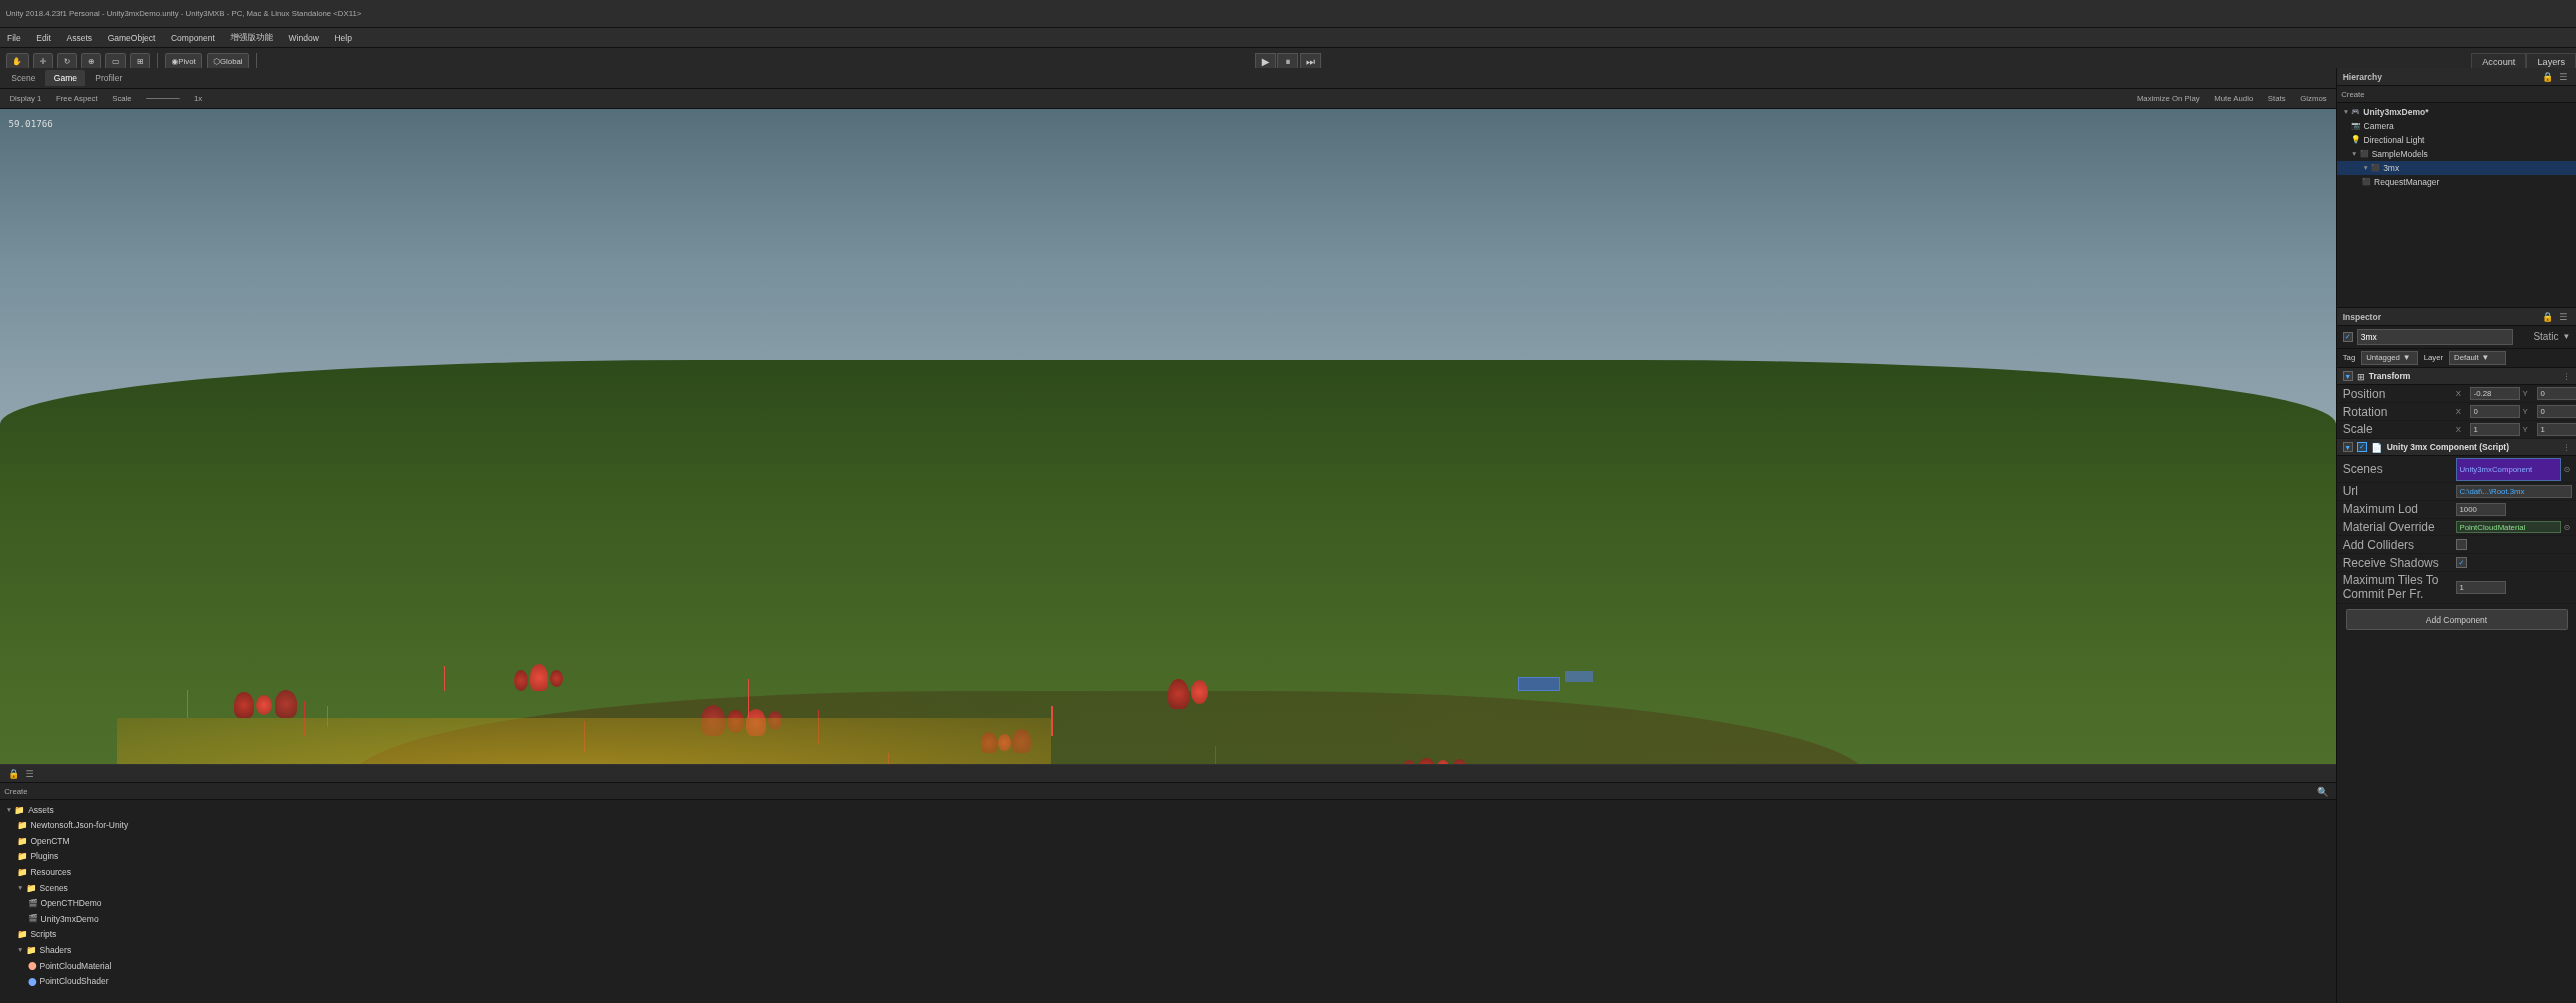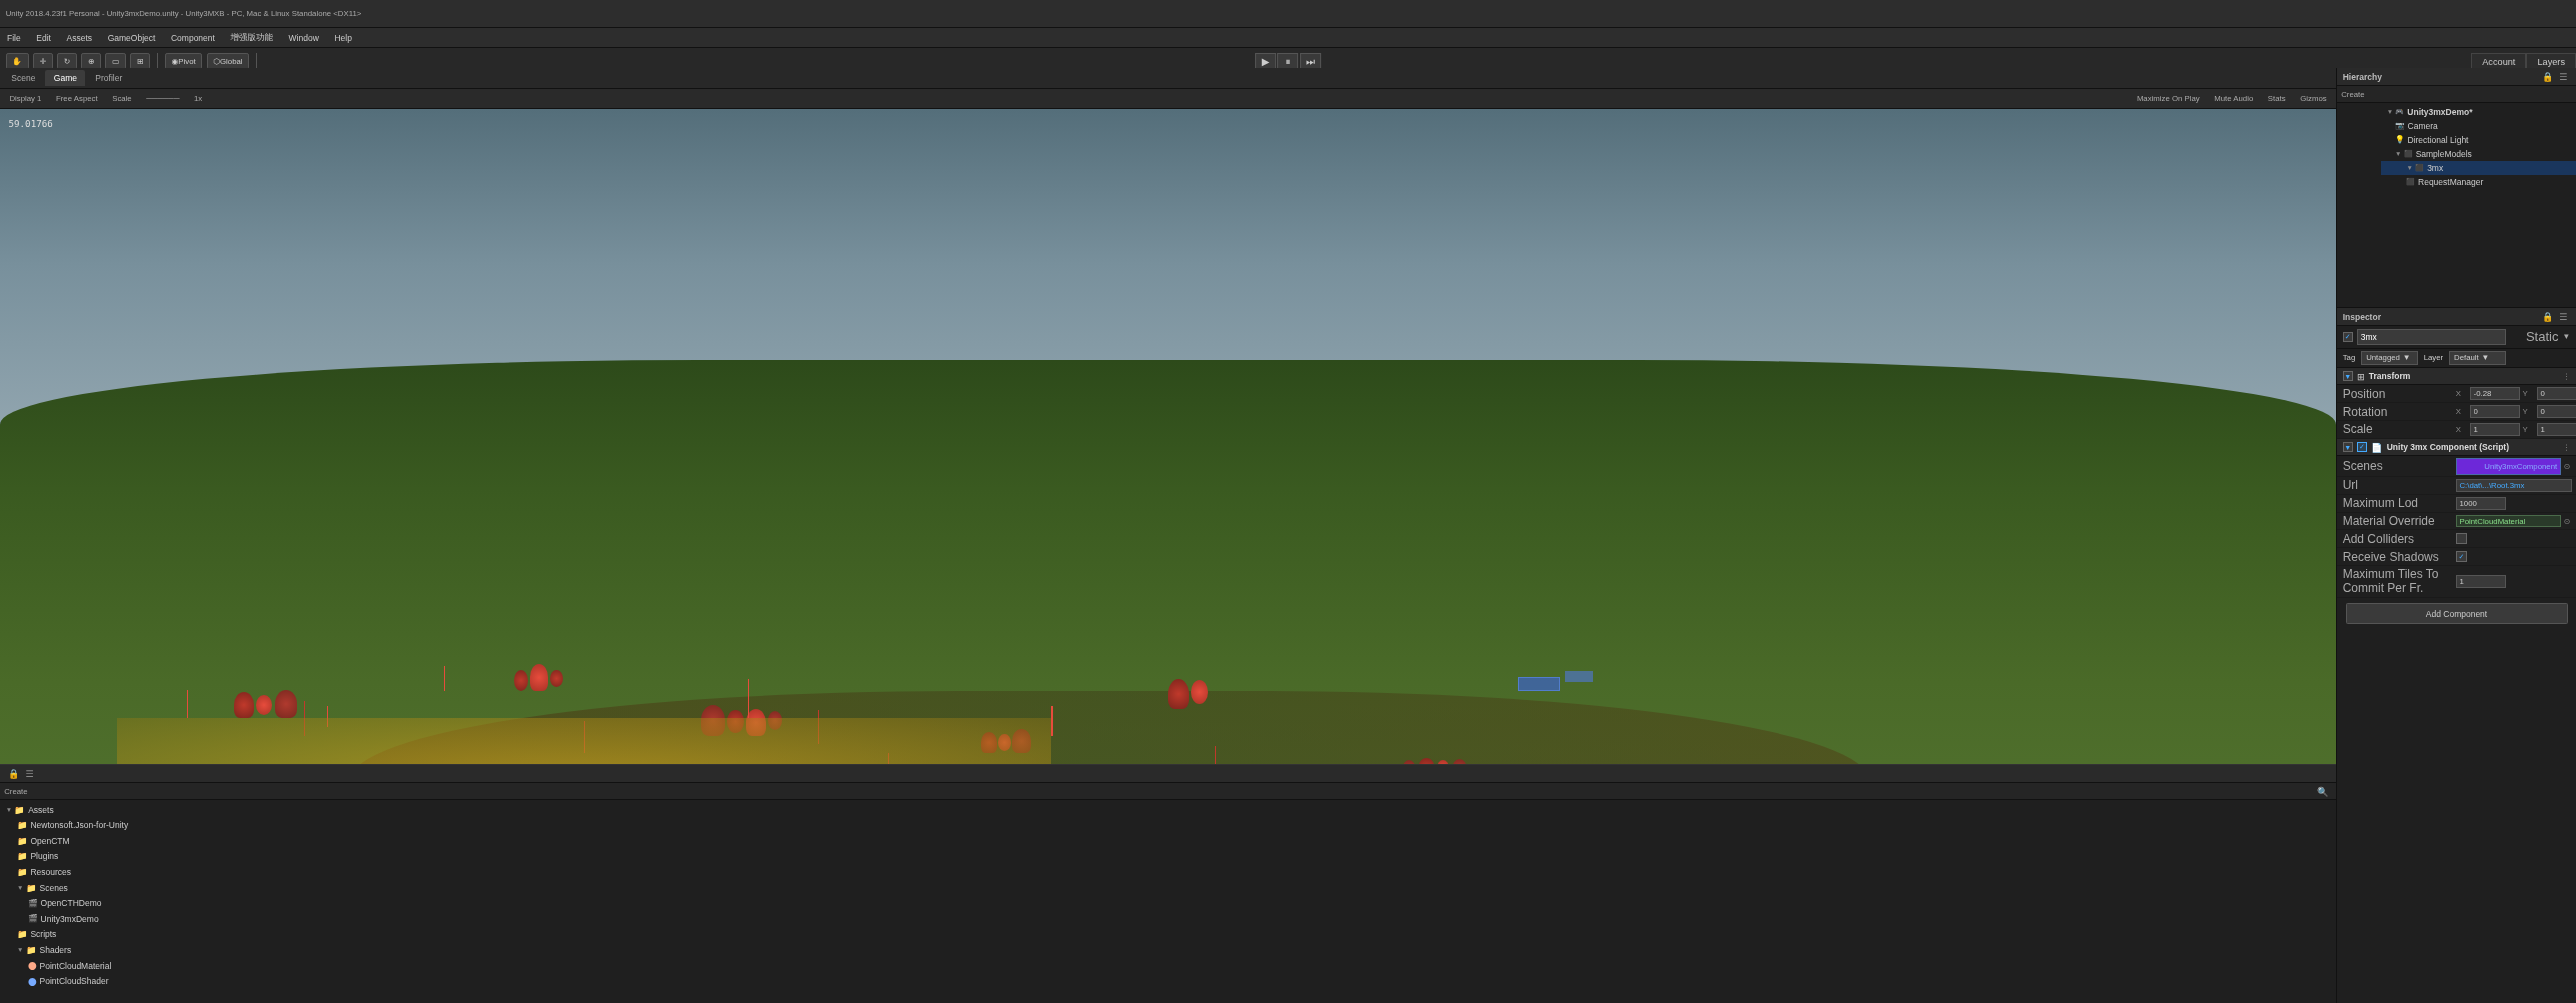--- a/index.html
+++ b/index.html
@@ -208,21 +208,20 @@
 
     .hierarchy-item {
       padding: 1.4px 5.7px;
       cursor: pointer;
       font-size: 8.5px;
       color: #ccc;
       display: flex;
       align-items: center;
       gap: 2.8px;
       height: 14px;
-      margin-left: 44px;
     }
     .hierarchy-item.selected { background: #1a365d; }
     .hierarchy-item.root { font-weight: bold; }
     .indent-1 { padding-left: 14px; }
     .indent-2 { padding-left: 25.5px; }
     .tree-arrow { font-size: 6.4px; color: #888; }
     .gameobj-icon { font-size: 7px; }
 
     
     #inspector-panel {
@@ -392,30 +391,29 @@
       border: 0.7px solid #4a6a4a;
       color: #8d8;
       padding: 0.7px 2.8px;
       font-size: 7.8px;
       flex: 1;
       display: flex;
       align-items: center;
       height: 12.7px;
     }
     .script-ref {
-      background: #6d28d9;
+      background: #4c1d95;
       border: 0.7px solid #4a6aaa;
       color: #8af;
       padding: 0.7px 2.8px;
       font-size: 7.8px;
       flex: 1;
       display: flex;
       align-items: center;
-      height: 17px;
-      justify-content: flex-end;
+      height: 23px;
     }
 
     .panel-icon-btn {
       color: #888;
       cursor: pointer;
       font-size: 9.2px;
       padding: 0 2.8px;
     }
   </style>
 </head>
@@ -610,21 +608,21 @@
     <div id="inspector-panel">
       <div class="panel-header">
         <span class="panel-header-title">Inspector</span>
         <span class="panel-icon-btn">🔒</span>
         <span class="panel-icon-btn">☰</span>
       </div>
 
       <div class="inspector-name-row">
         <div class="checkbox-sm checkbox-checked">✓</div>
         <input class="object-name-field" type="text" value="3mx" style="">
-        <span style="font-size:13px;color:#aaa;margin-left:16px;">Static</span>
+        <span style="font-size:10px;color:#aaa;margin-left:16px;">Static</span>
         <span style="font-size:7.8px;color:#aaa;">▼</span>
       </div>
 
       <div class="tag-layer-row">
         <span>Tag</span>
         <div class="dropdown-field">
           <span>Untagged</span>
           <span>▼</span>
         </div>
         <span>Layer</span>

